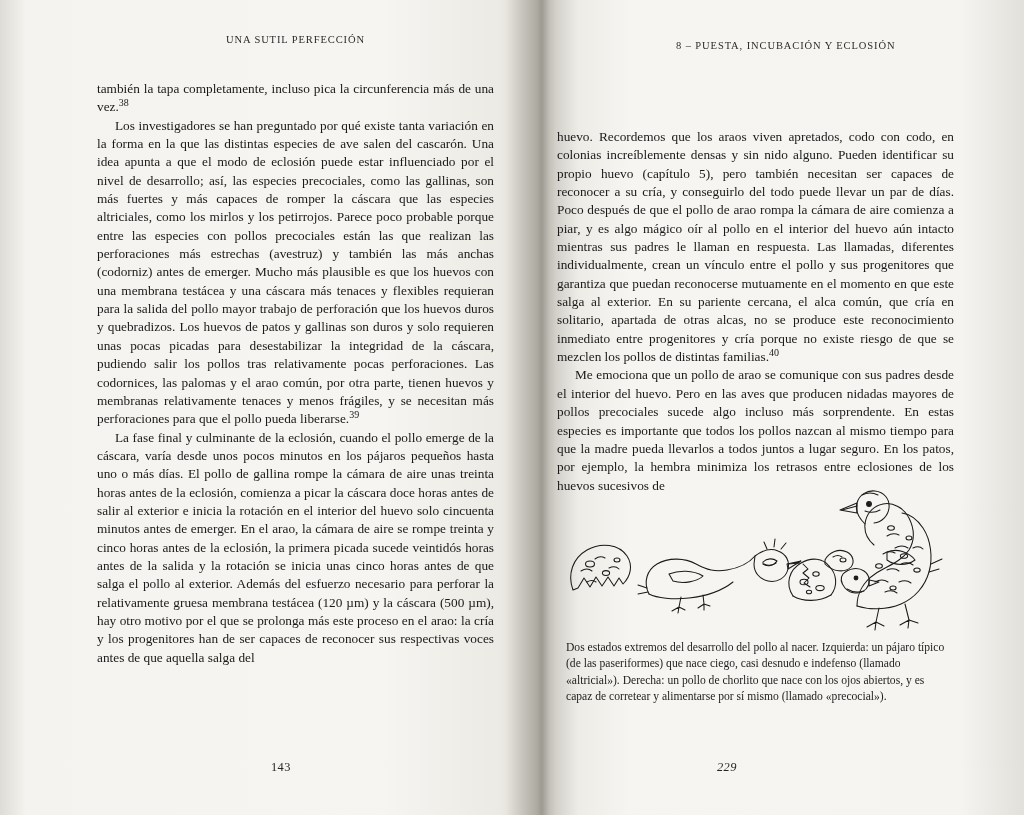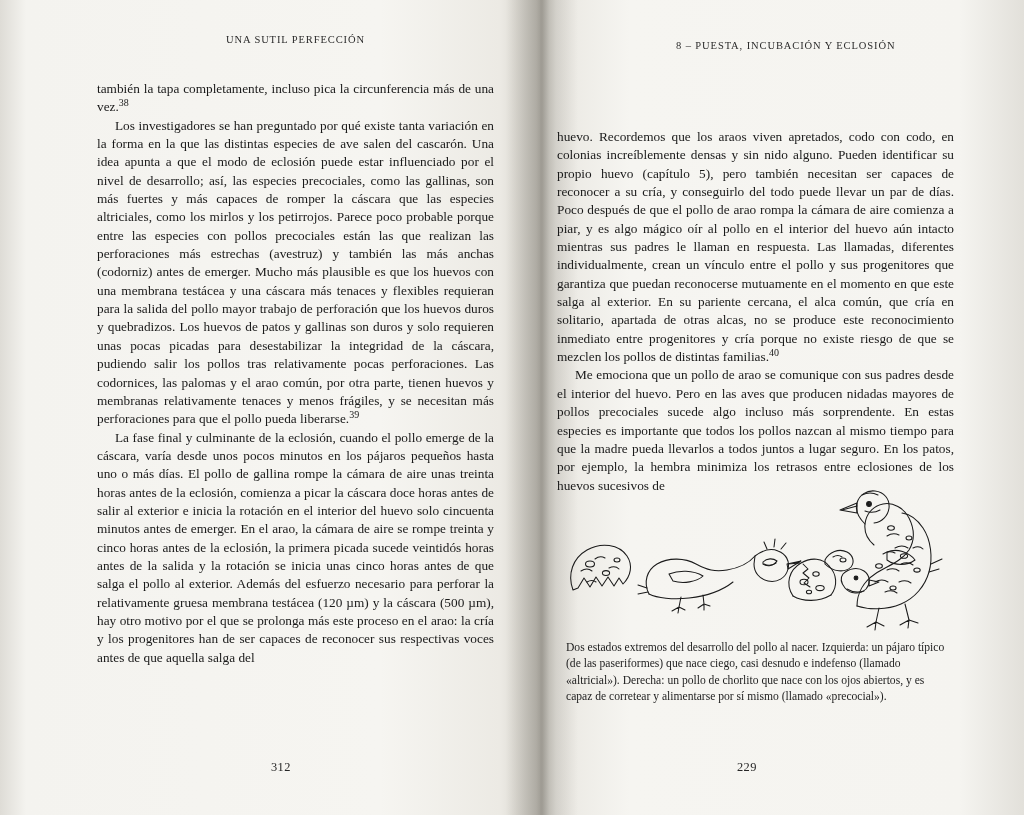--- a/index.html
+++ b/index.html
@@ -110,41 +110,41 @@
     color: #1d1d1d;
   }
 
   .folio {
     position: absolute;
     font-size: 12.4px;
     color: #262626;
     letter-spacing: 0.4px;
   }
   .folio-left  { top: 760px; left: 271px; }
-  .folio-right { top: 760px; left: 737px; }
+  .folio-right { top: 760px; left: 717px; font-style: italic; }
 </style>
 </head>
 <body>
 
 <div class="book">
   <div class="page page-left"></div>
   <div class="page page-right"></div>
   <div class="gutter-shadow"></div>
 
   <div class="content">
 
     <div class="running-head rh-left">Una sutil perfección</div>
 
     <div class="col col-left">
       <p class="noindent"><span>también la tapa completamente, incluso pica la circunferencia más de una vez.</span><sup>38</sup></p>
       <p><span>Los investigadores se han preguntado por qué existe tanta variación en la forma en la que las distintas especies de ave salen del cascarón. Una idea apunta a que el modo de eclosión puede estar influenciado por el nivel de desarrollo; así, las especies precociales, como las gallinas, son más fuertes y más capaces de romper la cáscara que las especies altriciales, como los mirlos y los petirrojos. Parece poco probable porque entre las especies con pollos precociales están las que realizan las perforaciones más estrechas (avestruz) y también las más anchas (codorniz) antes de emerger. Mucho más plausible es que los huevos con una membrana testácea y una cáscara más tenaces y flexibles requieran para la salida del pollo mayor trabajo de perforación que los huevos duros y quebradizos. Los huevos de patos y gallinas son duros y solo requieren unas pocas picadas para desestabilizar la integridad de la cáscara, pudiendo salir los pollos tras relativamente pocas perforaciones. Las codornices, las palomas y el arao común, por otra parte, tienen huevos y membranas relativamente tenaces y menos frágiles, y se necesitan más perforaciones para que el pollo pueda liberarse.</span><sup>39</sup></p>
       <p><span>La fase final y culminante de la eclosión, cuando el pollo emerge de la cáscara, varía desde unos pocos minutos en los pájaros pequeños hasta uno o más días. El pollo de gallina rompe la cámara de aire unas treinta horas antes de la eclosión, comienza a picar la cáscara doce horas antes de salir al exterior e inicia la rotación en el interior del huevo solo cincuenta minutos antes de emerger. En el arao, la cámara de aire se rompe treinta y cinco horas antes de la eclosión, la primera picada sucede veintidós horas antes de la salida y la rotación se inicia unas cinco horas antes de que salga el pollo al exterior. Además del esfuerzo necesario para perforar la relativamente gruesa membrana testácea (120 µm) y la cáscara (500 µm), hay otro motivo por el que se prolonga más este proceso en el arao: la cría y los progenitores han de ser capaces de reconocer sus respectivas voces antes de que aquella salga del</span></p>
     </div>
 
-    <div class="folio folio-left">312</div>
+    <div class="folio folio-left">143</div>
 
     <div class="running-head rh-right">8 – Puesta, incubación y eclosión</div>
 
     <div class="col col-right">
       <p class="noindent"><span>huevo. Recordemos que los araos viven apretados, codo con codo, en colonias increíblemente densas y sin nido alguno. Pueden identificar su propio huevo (capítulo 5), pero también necesitan ser capaces de reconocer a su cría, y conseguirlo del todo puede llevar un par de días. Poco después de que el pollo de arao rompa la cámara de aire comienza a piar, y es algo mágico oír al pollo en el interior del huevo aún intacto mientras sus padres le llaman en respuesta. Las llamadas, diferentes individualmente, crean un vínculo entre el pollo y sus progenitores que garantiza que puedan reconocerse mutuamente en el momento en que este salga al exterior. En su pariente cercana, el alca común, que cría en solitario, apartada de otras alcas, no se produce este reconocimiento inmediato entre progenitores y cría porque no existe riesgo de que se mezclen los pollos de distintas familias.</span><sup>40</sup></p>
       <p><span>Me emociona que un pollo de arao se comunique con sus padres desde el interior del huevo. Pero en las aves que producen nidadas mayores de pollos precociales sucede algo incluso más sorprendente. En estas especies es importante que todos los pollos nazcan al mismo tiempo para que la madre pueda llevarlos a todos juntos a lugar seguro. En los patos, por ejemplo, la hembra minimiza los retrasos entre eclosiones de los huevos sucesivos de</span></p>
     </div>
 
     <div class="figure">
       <svg width="400" height="155" viewBox="0 0 400 155" xmlns="http://www.w3.org/2000/svg">

